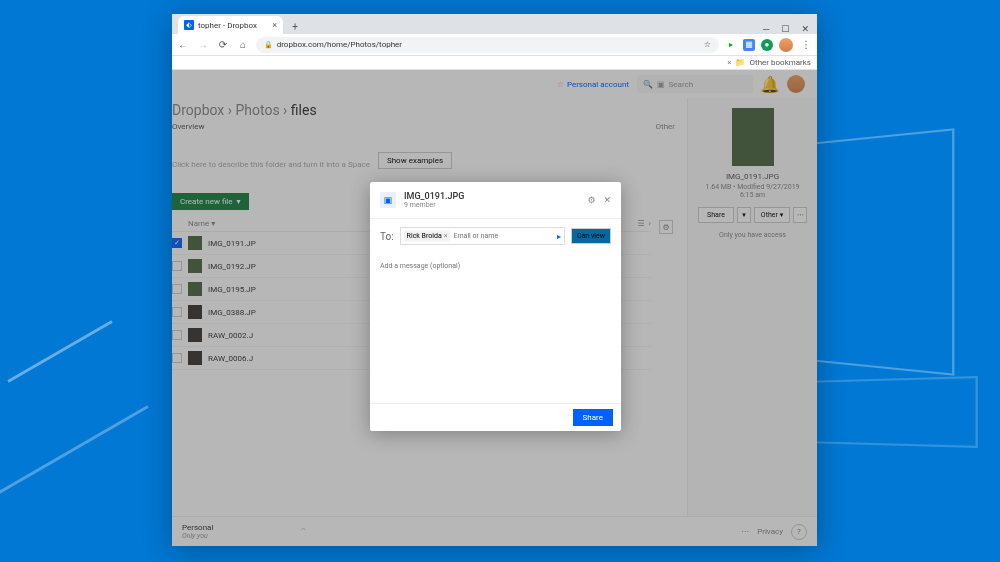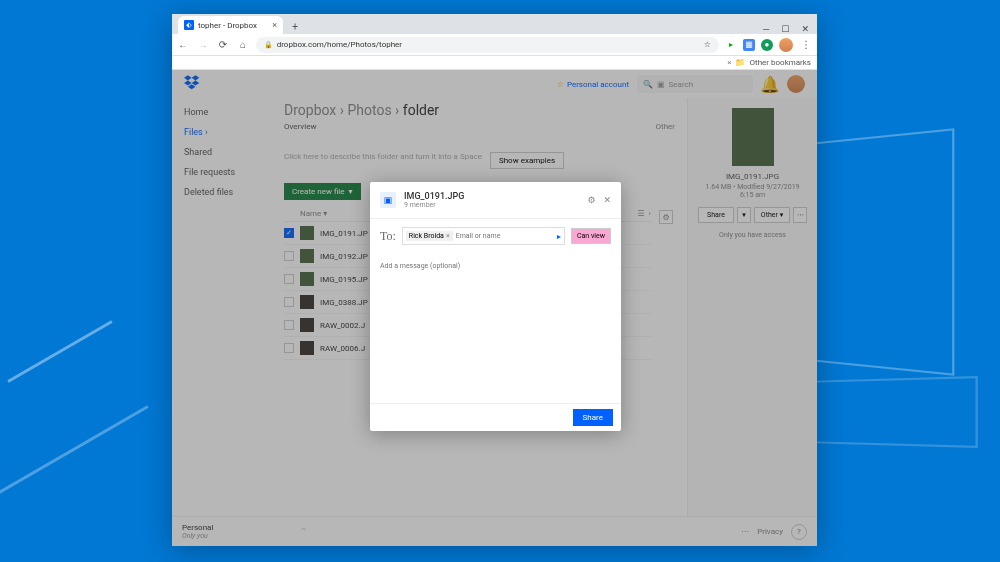--- a/index.html
+++ b/index.html
@@ -48,21 +48,21 @@
 .dbx-logo svg { width: 100%; height: 100%; }
 .side-item { font-size: 9px; color: #555; padding: 5px 0; cursor: pointer; }
 .side-item.active { color: #0061ff; }
 
 .main { flex: 1; padding: 4px 12px 0 0; }
 .breadcrumb { font-size: 14px; color: #888; margin-bottom: 4px; }
 .breadcrumb .current { color: #333; }
 .tabs-row { display: flex; font-size: 8px; color: #888; margin-bottom: 21px; }
 .tab-overview { color: #555; }
 .tab-hide { margin-left: auto; }
-.desc-row { display: flex; align-items: flex-start; gap: 8px; margin-bottom: 10px; }
+.desc-row { display: flex; align-items: flex-end; gap: 8px; margin-bottom: 20px; }
 .desc-text { font-size: 8px; color: #aaa; }
 .show-ex-btn { font-size: 8px; padding: 3px 8px; border: 1px solid #ccc; background: #fff; }
 .create-btn { background: #15803d; color: #fff; font-size: 8px; padding: 4px 8px; border: none; margin-bottom: 6px; display: inline-flex; align-items: center; gap: 4px; }
 
 .file-list { }
 .list-header { display: flex; align-items: center; font-size: 8px; color: #888; padding: 3px 0; border-bottom: 1px solid #eee; gap: 6px; }
 .view-toggle { margin-left: auto; display: flex; gap: 4px; }
 .file-row { display: flex; align-items: center; padding: 4px 0; border-bottom: 1px solid #f5f5f5; gap: 6px; }
 .checkbox { width: 10px; height: 10px; border: 1px solid #ccc; display: flex; align-items: center; justify-content: center; }
 .checkbox.checked { background: #0061ff; border-color: #0061ff; color: #fff; font-size: 7px; }
@@ -89,26 +89,26 @@
 
 
 .modal { position: absolute; left: 370px; top: 182px; width: 251px; height: 249px; background: #fff; box-shadow: 0 3px 20px rgba(0,0,0,0.3); border-radius: 2px; display: flex; flex-direction: column; }
 .modal-head { display: flex; align-items: center; padding: 9px 10px; border-bottom: 1px solid #eee; gap: 8px; }
 .modal-icon { width: 16px; height: 16px; background: #e8f0fe; color: #0061ff; display: flex; align-items: center; justify-content: center; font-size: 9px; border-radius: 2px; }
 .modal-title { font-size: 9px; color: #333; font-weight: 500; }
 .modal-sub { font-size: 7px; color: #888; }
 .modal-head-actions { margin-left: auto; display: flex; gap: 8px; color: #888; font-size: 9px; }
 .modal-body { padding: 8px 10px; flex: 1; }
 .to-row { display: flex; align-items: center; gap: 6px; margin-bottom: 8px; }
-.to-label { font-size: 12px; color: #666; font-family: Liberation Serif, serif; }
+.to-label { font-size: 10px; color: #666; }
 .to-input-wrap { flex: 1; border: 1px solid #ddd; padding: 2px 3px; display: flex; align-items: center; gap: 3px; height: 18px; }
 .chip { background: #f0f0f0; font-size: 7px; padding: 1px 3px; display: flex; align-items: center; gap: 2px; }
 .chip-x { font-size: 7px; color: #888; }
 .to-input { border: none; outline: none; font-size: 7px; flex: 1; color: #999; }
-.perm-btn { font-size: 7px; padding: 3px 5px; border: 1px solid #ccc; background: #f9a8d4; }
+.perm-btn { font-size: 7px; padding: 3px 5px; border: 1px solid #ccc; background: #0369a1; }
 .msg-input { width: 100%; border: none; font-size: 7px; color: #aaa; }
 .modal-foot { border-top: 1px solid #eee; padding: 5px 8px; display: flex; justify-content: flex-end; }
 .share-btn { background: #0061ff; color: #fff; font-size: 8px; padding: 4px 10px; border: none; }
 </style>
 </head>
 <body>
 
 <div class="win-bg">
   <div class="win-light1"></div>
   <div class="win-light2"></div>
@@ -167,38 +167,26 @@
         <span>🔍</span>
         <span>▣</span>
         <span>Search</span>
       </div>
       <div class="bell">🔔</div>
       <div class="app-avatar"></div>
     </div>
 
     <div class="app-body">
 
-      <div class="sidebar">
-        <div class="dbx-logo">
-          <svg viewBox="0 0 24 24">
-              <path fill="#0061ff" d="M6 2l6 4-6 4-6-4 6-4zm12 0l6 4-6 4-6-4 6-4zM6 10l6 4-6 4-6-4 6-4zm12 0l6 4-6 4-6-4 6-4zM12 16l6 4-6 4-6-4 6-4z" transform="scale(0.85)"></path>
-            </svg>
-        </div>
-        <div class="side-item">Home</div>
-        <div class="side-item active"><span>Files</span> <span>›</span></div>
-        <div class="side-item">Shared</div>
-        <div class="side-item">File requests</div>
-        <div class="side-item">Deleted files</div>
-      </div>
 
       <div class="main">
         <div class="breadcrumb">
           <span>Dropbox</span> › 
           <span>Photos</span> › 
-          <span class="current">folder</span>
+          <span class="current">files</span>
         </div>
         <div class="tabs-row">
           <span class="tab-overview">Overview</span>
           <span class="tab-hide">Other</span>
         </div>
         <div class="desc-row">
           <span class="desc-text">Click here to describe this folder and turn it into a Space</span>
           <button class="show-ex-btn">Show examples</button>
         </div>
         <button class="create-btn">

